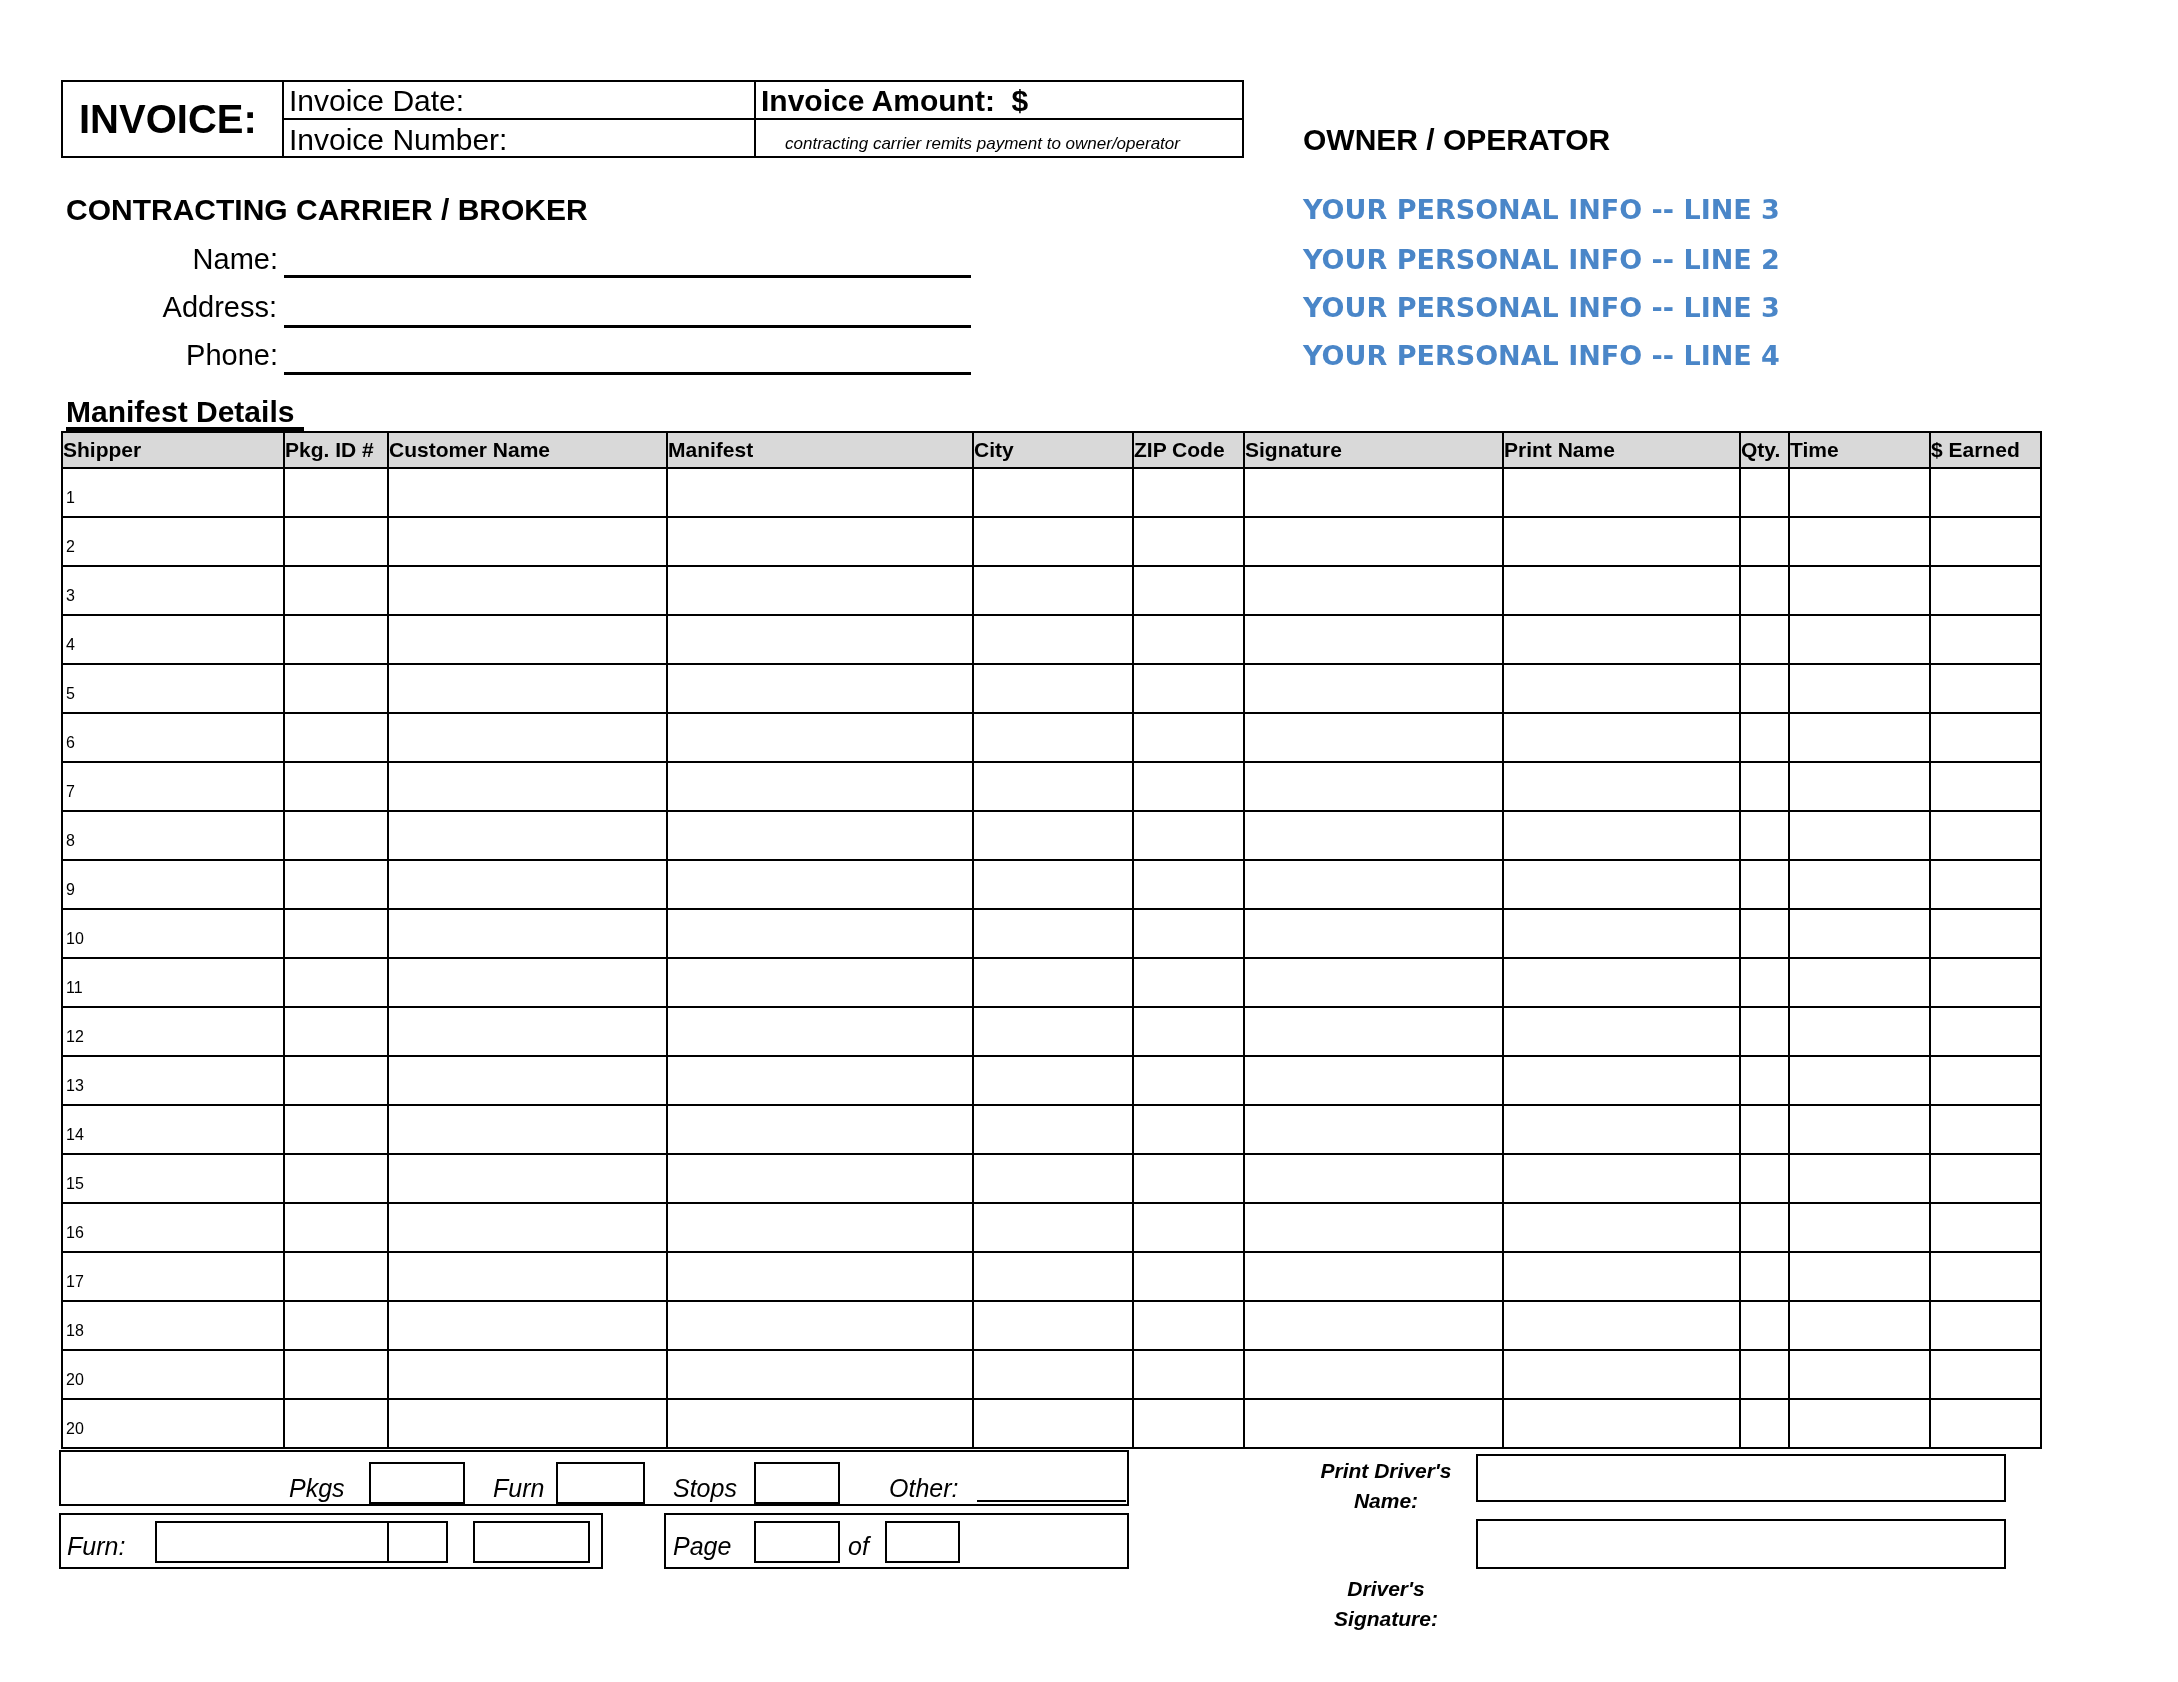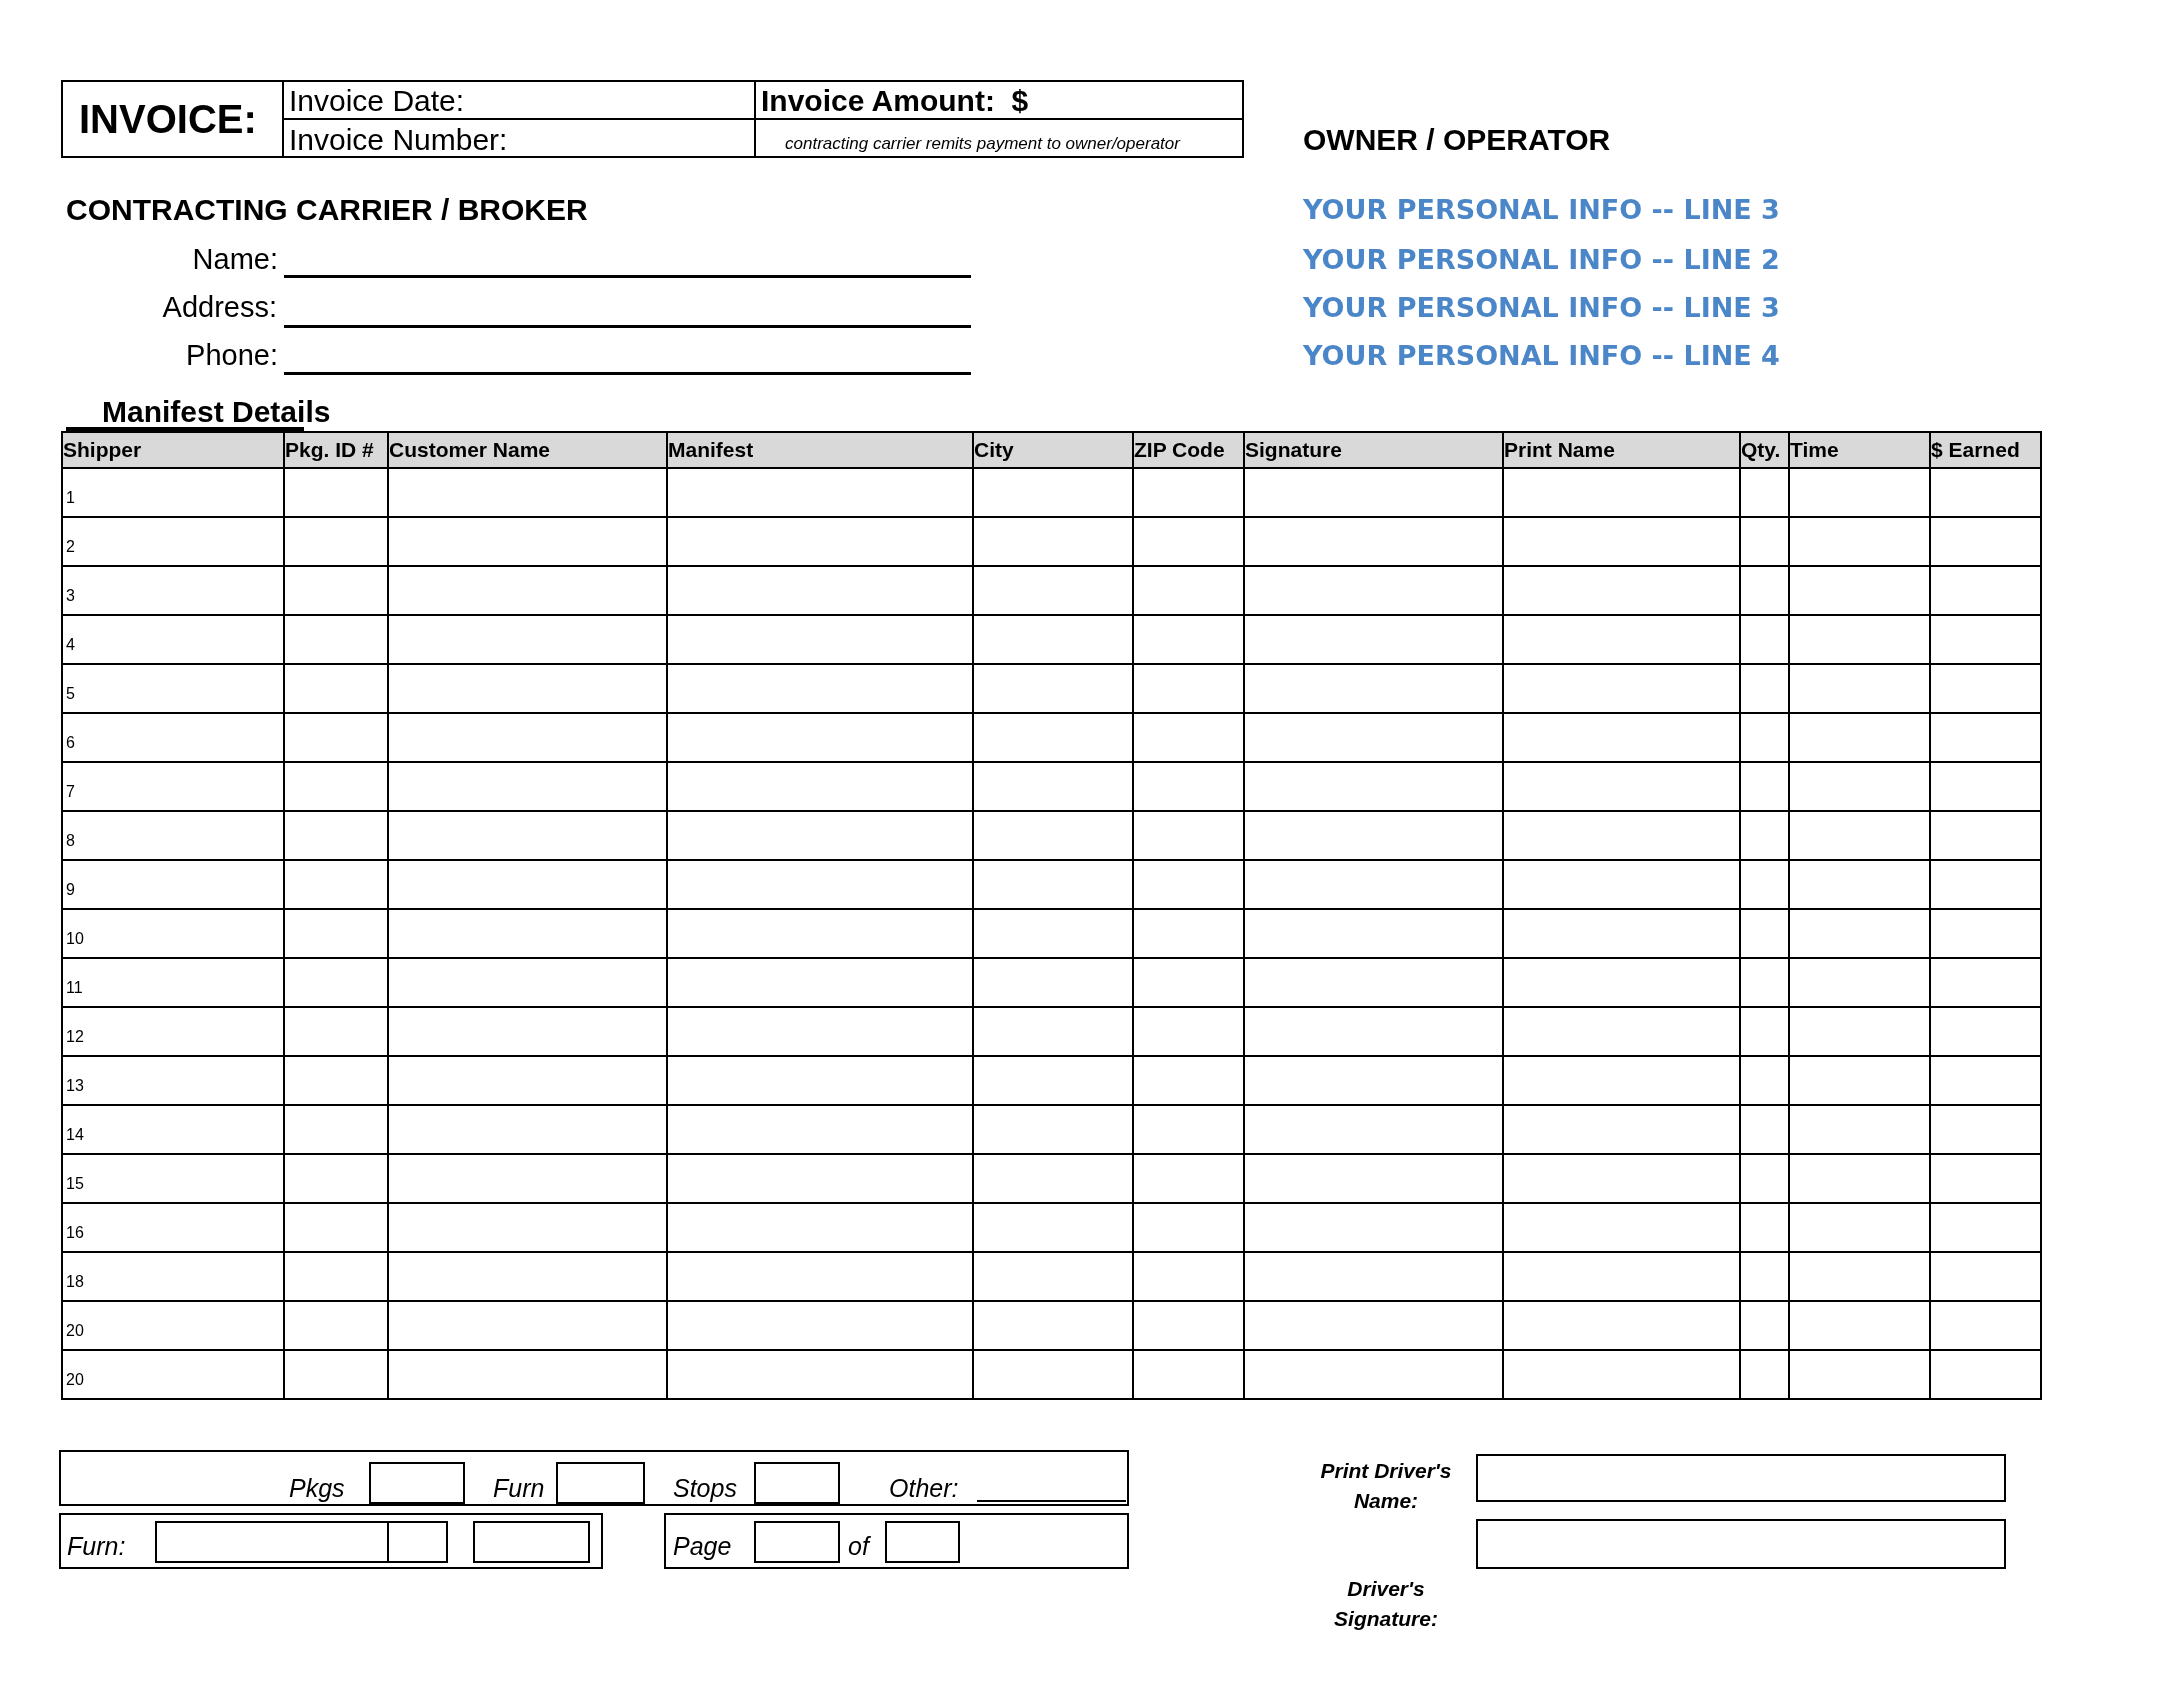--- a/index.html
+++ b/index.html
@@ -55,21 +55,21 @@
 
 <div class="txt" style="left:129px; top:245px; width:149px; text-align:right; font-size:29px;">Name:</div>
 <div class="uline" style="left:284px; top:275px; width:687px;"></div>
 
 <div class="txt" style="left:99px; top:293px; width:178px; text-align:right; font-size:29px;">Address:</div>
 <div class="uline" style="left:284px; top:325px; width:687px;"></div>
 
 <div class="txt" style="left:129px; top:341px; width:149px; text-align:right; font-size:29px;">Phone:</div>
 <div class="uline" style="left:284px; top:372px; width:687px;"></div>
 
-<div class="txt bold" style="left:66px; top:397px; font-size:30px;margin-left:36px;">Manifest Details</div>
+<div class="txt bold" style="left:66px; top:397px; font-size:30px;">Manifest Details</div>
 <div class="abs" style="left:66px; top:427px; width:238px; height:5px; background:#000;"></div>
 
 <table id="manifest">
   <colgroup>
     <col style="width:222px">
       <col style="width:104px">
       <col style="width:279px">
       <col style="width:306px">
     <col style="width:160px">
       <col style="width:111px">
@@ -297,20 +297,33 @@
         <td></td>
         <td></td>
         <td></td>
         <td></td>
         <td></td>
         <td></td>
         <td></td>
         <td></td>
       </tr>
       <tr>
+        <td class="num"><span>17</span></td>
+        <td></td>
+        <td></td>
+        <td></td>
+        <td></td>
+        <td></td>
+        <td></td>
+        <td></td>
+        <td></td>
+        <td></td>
+        <td></td>
+      </tr>
+      <tr>
         <td class="num"><span>18</span></td>
         <td></td>
         <td></td>
         <td></td>
         <td></td>
         <td></td>
         <td></td>
         <td></td>
         <td></td>
         <td></td>

